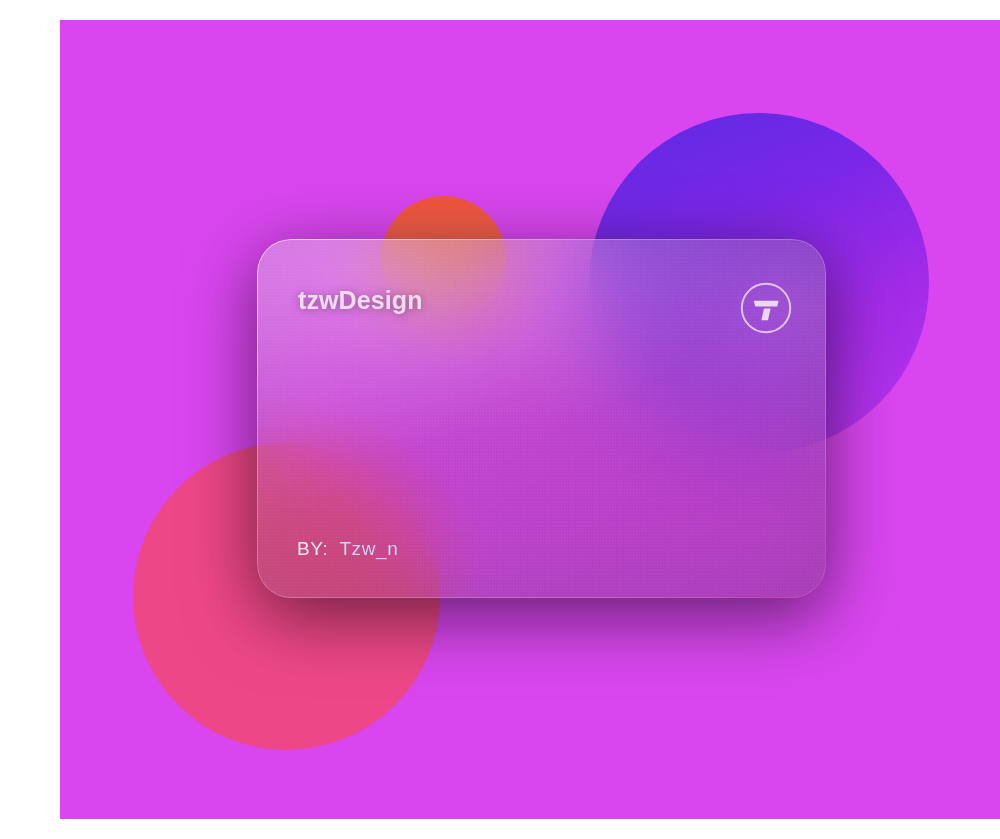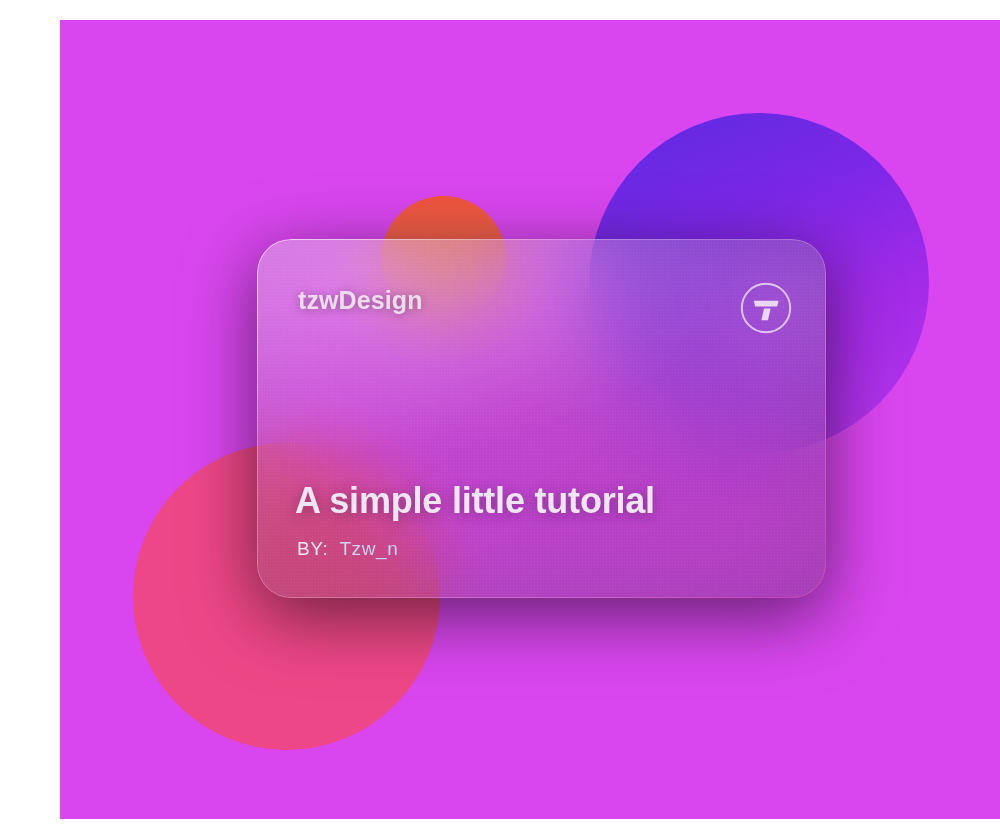--- a/index.html
+++ b/index.html
@@ -183,21 +183,20 @@
       <div id="brand-name">tzwDesign</div>
 
       <div id="brand-logo">
         <svg viewBox="0 0 54 54" xmlns="http://www.w3.org/2000/svg">
           <circle cx="27" cy="27" r="24.2" fill="none" stroke="rgba(238,226,245,0.80)" stroke-width="2"></circle>
           <path d="M14.8 19.8 L39.6 19.8 L38.2 25.6 L16.2 25.6 Z" fill="rgba(240,228,247,0.92)"></path>
           <path d="M25.0 27.6 L31.6 27.6 L29.0 39.2 L22.4 39.2 Z" fill="rgba(240,228,247,0.92)"></path>
         </svg>
       </div>
 
-      <div id="card-title">A simple little tutorial</div>
 
       <div id="card-byline">
         <span id="byline-label">BY:</span><span id="byline-author">Tzw_n</span>
       </div>
 
     </div>
   </div>
 </div>
 
 </body></html>

